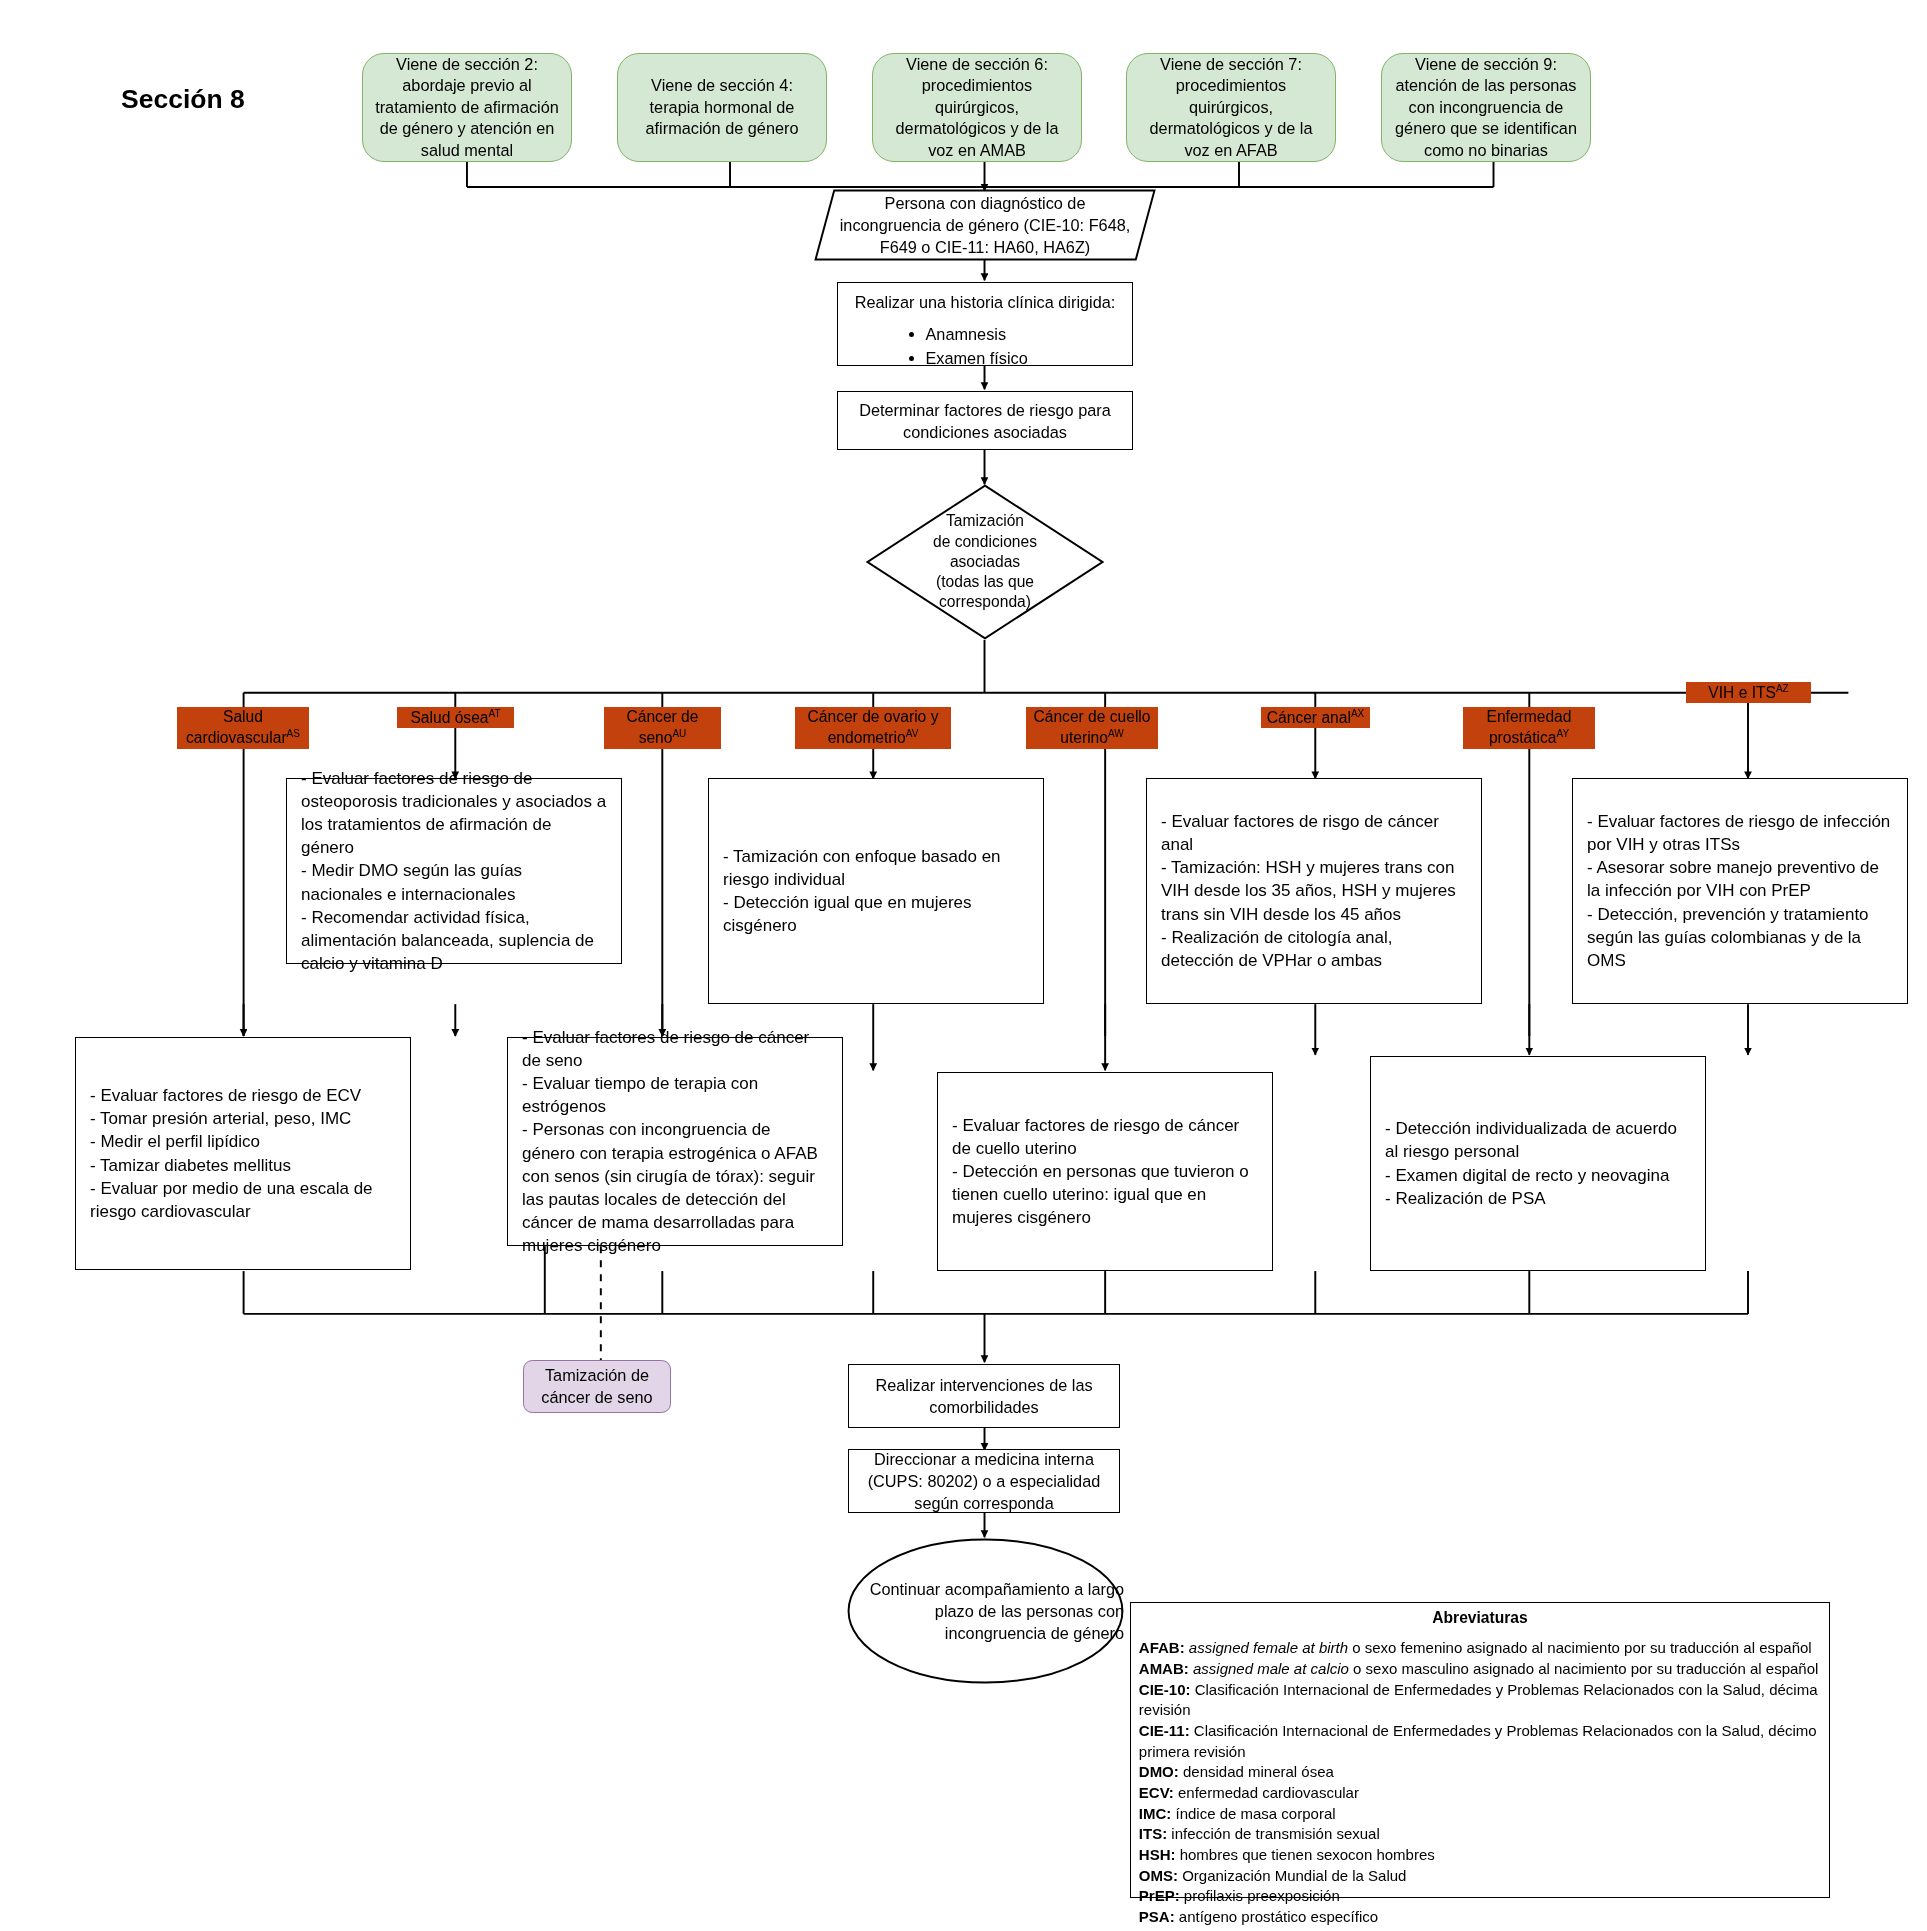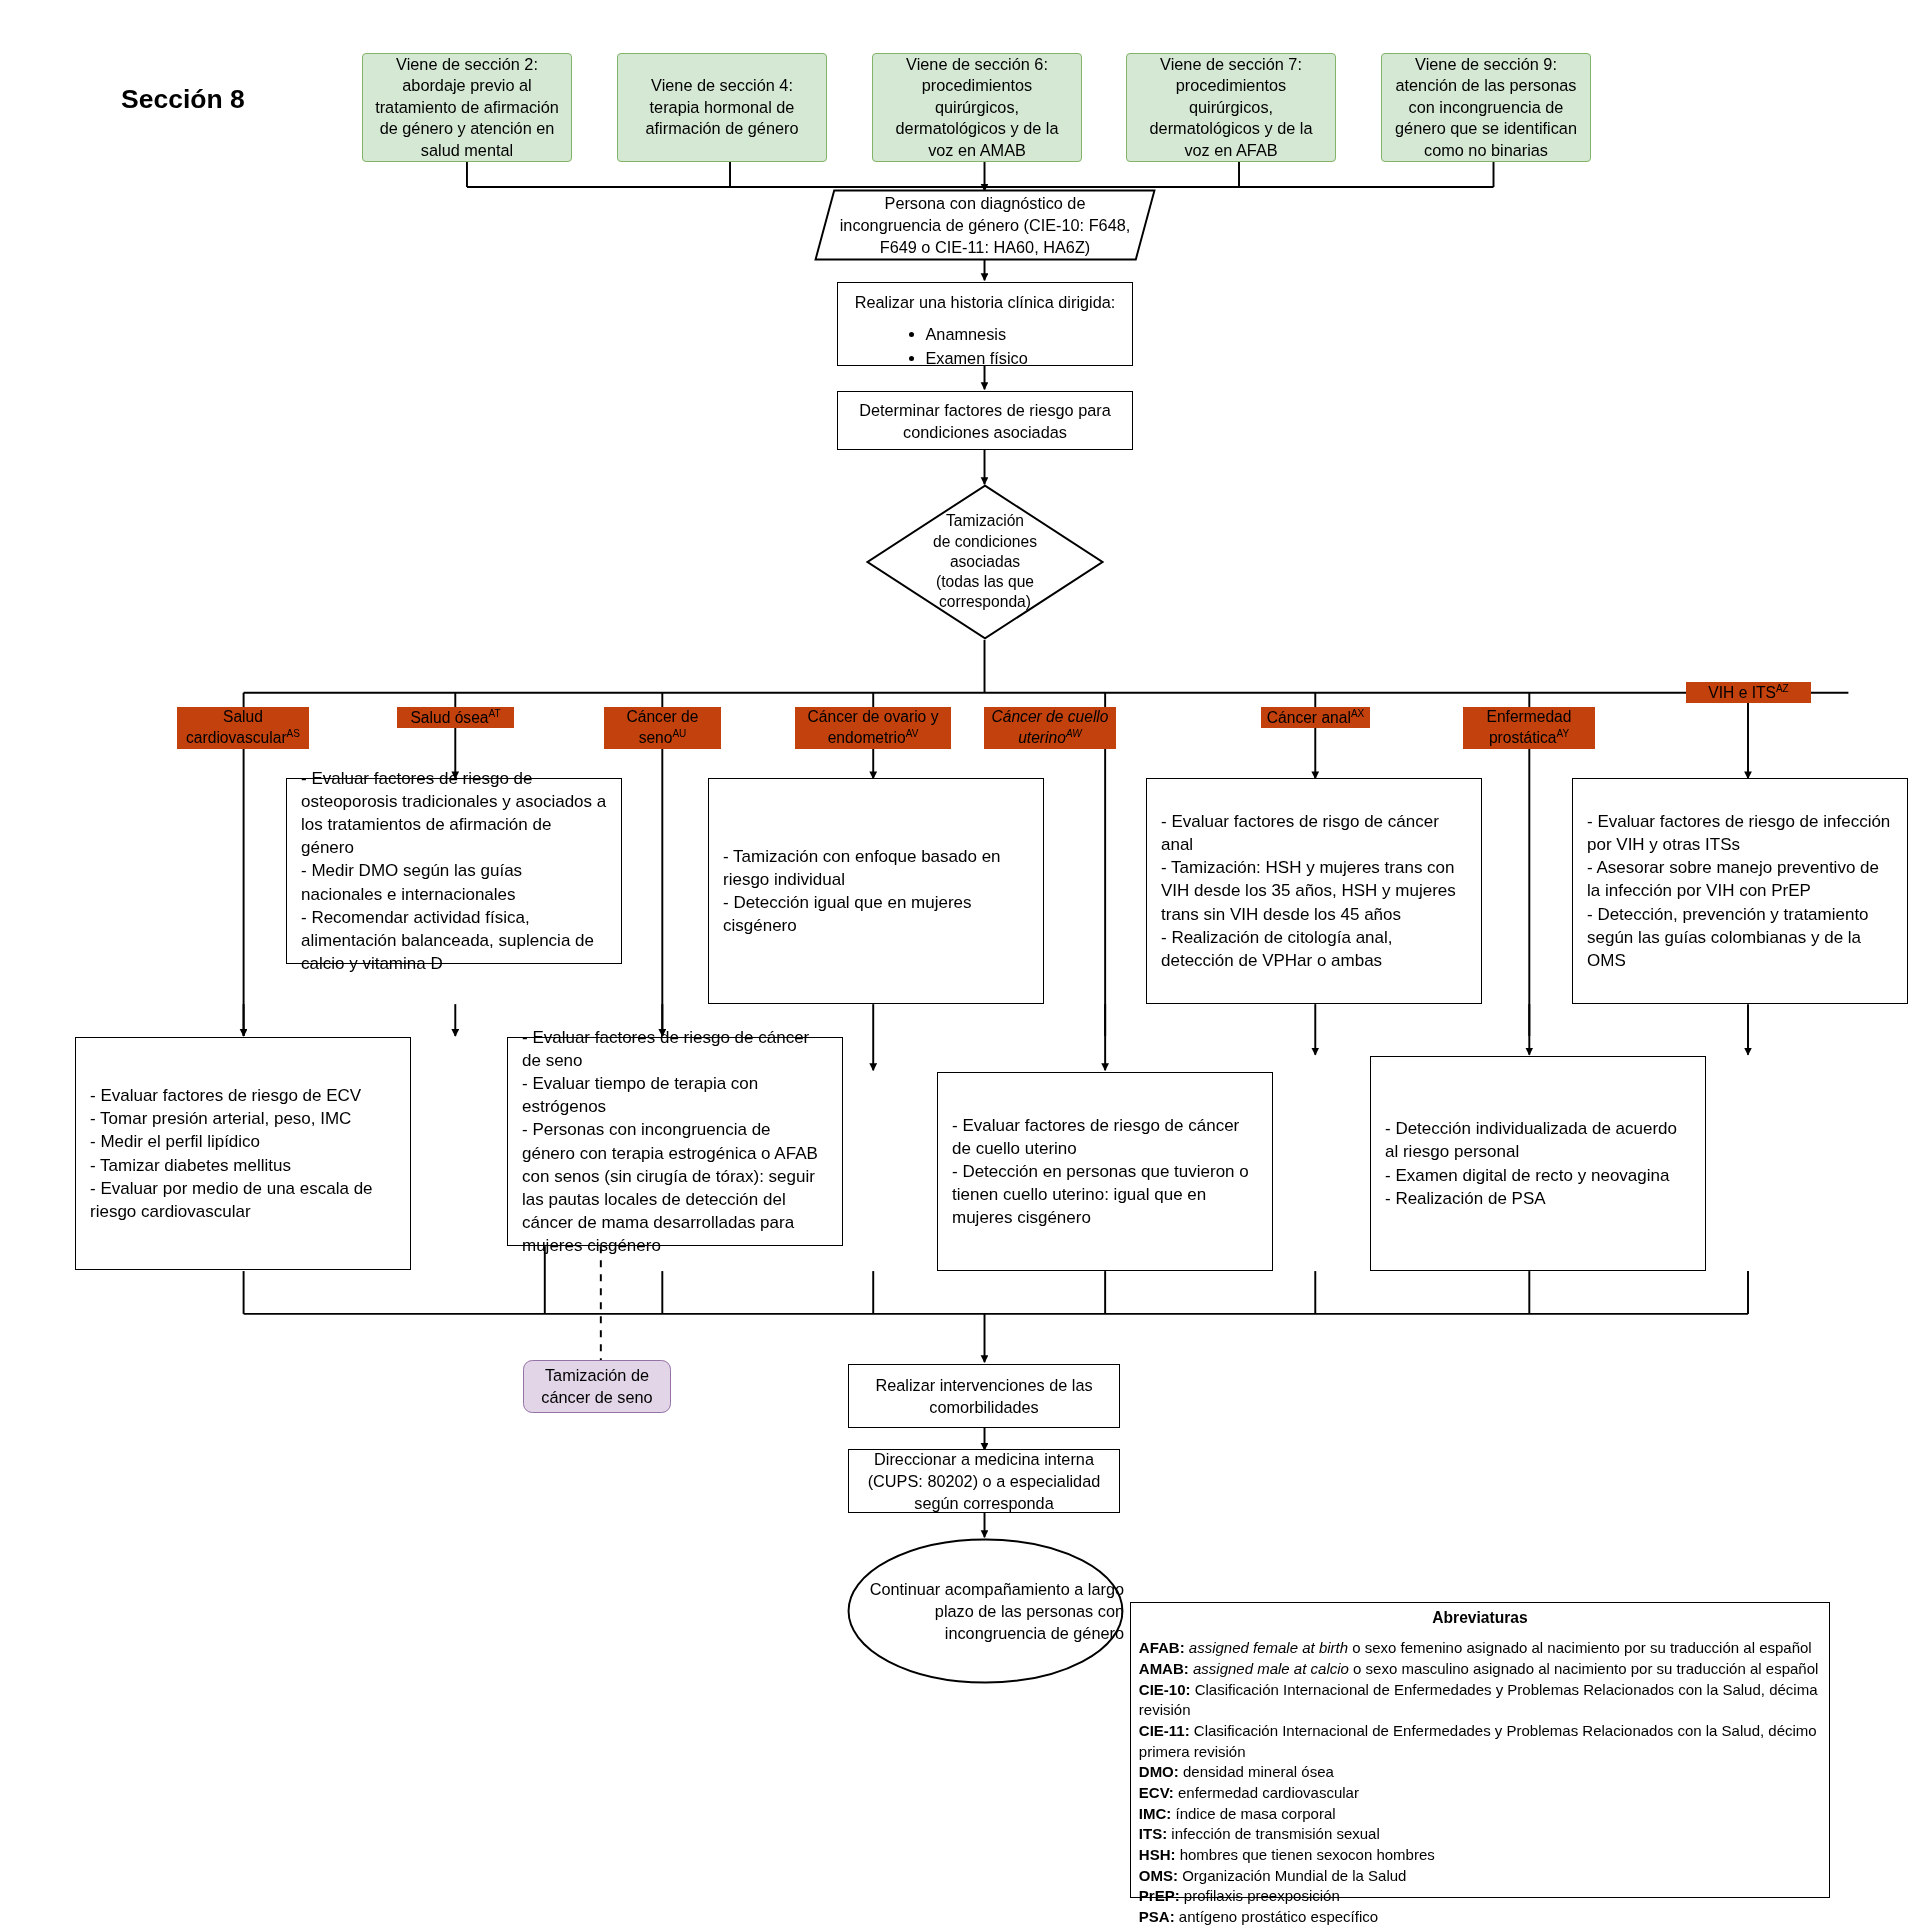--- a/index.html
+++ b/index.html
@@ -5,21 +5,21 @@
   html, body { margin:0; padding:0; background:#ffffff; }
   body { font-family:"Liberation Sans", sans-serif; color:#000; }
   #page { position:relative; width:1927px; height:1932px; background:#fff; overflow:hidden; }
 
   #svg-layer { position:absolute; left:0; top:0; width:1927px; height:1932px; pointer-events:none; }
 
   .node { position:absolute; box-sizing:border-box; display:flex; align-items:center;
           justify-content:center; background:#ffffff; border:1.6px solid #000; }
   .node .txt { width:100%; }
 
-  .green { background:#d5e8d4; border:1.6px solid #82b366; border-radius:4px; }
+  .green { background:#d5e8d4; border:1.6px solid #82b366; border-radius:22px; }
   .green .txt { text-align:center; font-size:16.3px; line-height:1.32; padding:0 9.3px; }
 
   .purple { background:#e1d5e7; border:1.6px solid #9673a6; border-radius:9.3px; }
   .purple .txt { text-align:center; font-size:16.3px; line-height:1.32; padding:0 6.2px; }
 
   .proc .txt { text-align:center; font-size:16.3px; line-height:1.35; padding:0 11px; }
   .proc-left .txt { text-align:left; font-size:17px; line-height:1.36; padding:0 14px; }
 
   .para { background:transparent; border:0; }
   .para .shape { position:absolute; left:0; top:0; width:100%; height:100%; }
@@ -178,21 +178,21 @@
   </div>
   <div class="branch-label" style="left:397px; top:707px; width:117px;">
     <span>Salud ósea</span><sup>AT</sup>
   </div>
   <div class="branch-label" style="left:604px; top:707px; width:117px;">
     <span>Cáncer de seno</span><sup>AU</sup>
   </div>
   <div class="branch-label" style="left:795px; top:707px; width:156px;">
     <span>Cáncer de ovario y endometrio</span><sup>AV</sup>
   </div>
-  <div class="branch-label" style="left:984px; top:707px; width:132px;font-style:italic;">
+  <div class="branch-label" style="left:1026px; top:707px; width:132px;">
     <span>Cáncer de cuello uterino</span><sup>AW</sup>
   </div>
   <div class="branch-label" style="left:1261px; top:707px; width:109px;">
     <span>Cáncer anal</span><sup>AX</sup>
   </div>
   <div class="branch-label" style="left:1463px; top:707px; width:132px;">
     <span>Enfermedad prostática</span><sup>AY</sup>
   </div>
   <div class="branch-label" style="left:1686px; top:682px; width:125px;">
     <span>VIH e ITS</span><sup>AZ</sup>

